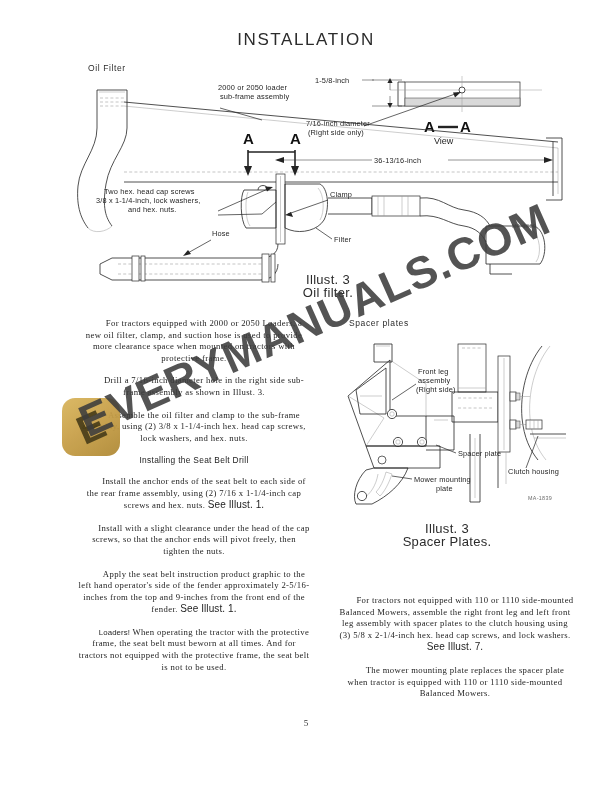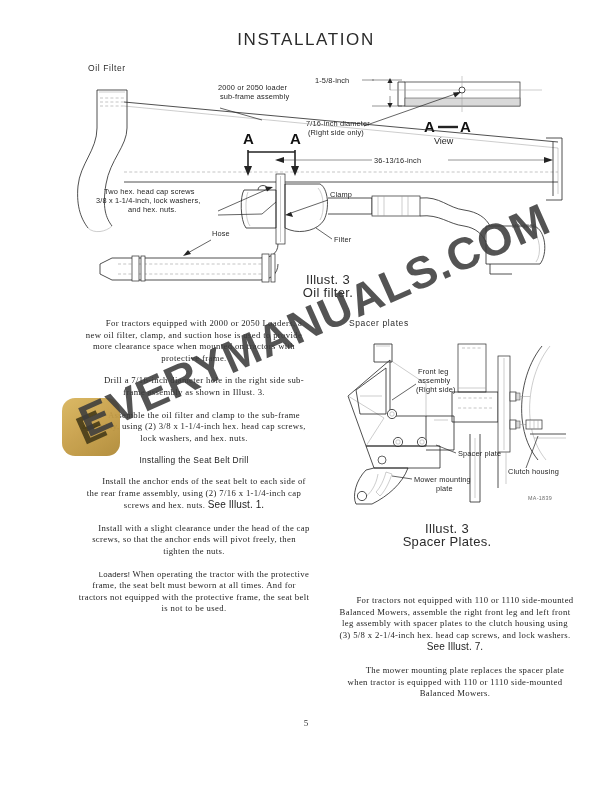--- a/index.html
+++ b/index.html
@@ -471,20 +471,21 @@
     <p class="para">Drill a 7/16-inch diameter hole in the right side sub-frame assembly as shown in Illust. 3.</p>
 
     <p class="para">Assemble the oil filter and clamp to the sub-frame assembly, using (2) 3/8 x 1-1/4-inch hex. head cap screws, lock washers, and hex. nuts.</p>
 
     <p class="subhead">Installing the Seat Belt Drill</p>
 
     <p class="para"><span>Install the anchor ends of the seat belt to each side of the rear frame assembly, using (2) 7/16 x 1-1/4-inch cap screws and hex. nuts. </span><span class="inline-ref">See Illust. 1.</span></p>
 
     <p class="para">Install with a slight clearance under the head of the cap screws, so that the anchor ends will pivot freely, then tighten the nuts.</p>
 
+    <p class="para"><span>Apply the seat belt instruction product graphic to the left hand operator's side of the fender approximately 2-5/16-inches from the top and 9-inches from the front end of the fender. </span><span class="inline-ref">See Illust. 1.</span></p>
 
     <p class="para"><span class="caution-word">Loaders!</span><span>  When operating the tractor with the protective frame, the seat belt must beworn at all times.  And for tractors not equipped with the protective frame, the seat belt is not to be used.</span></p>
   </div>
 
   <div class="col" id="col-right">
     <p class="para"><span>For tractors not equipped with 110 or 1110 side-mounted Balanced Mowers, assemble the right front leg and left front leg assembly with spacer plates to the clutch housing using (3) 5/8 x 2-1/4-inch hex. head cap screws, and lock washers.  </span><span class="inline-ref">See Illust. 7.</span></p>
 
     <p class="para">The mower mounting plate replaces the spacer plate when tractor is equipped with 110 or 1110 side-mounted Balanced Mowers.</p>
   </div>
 

